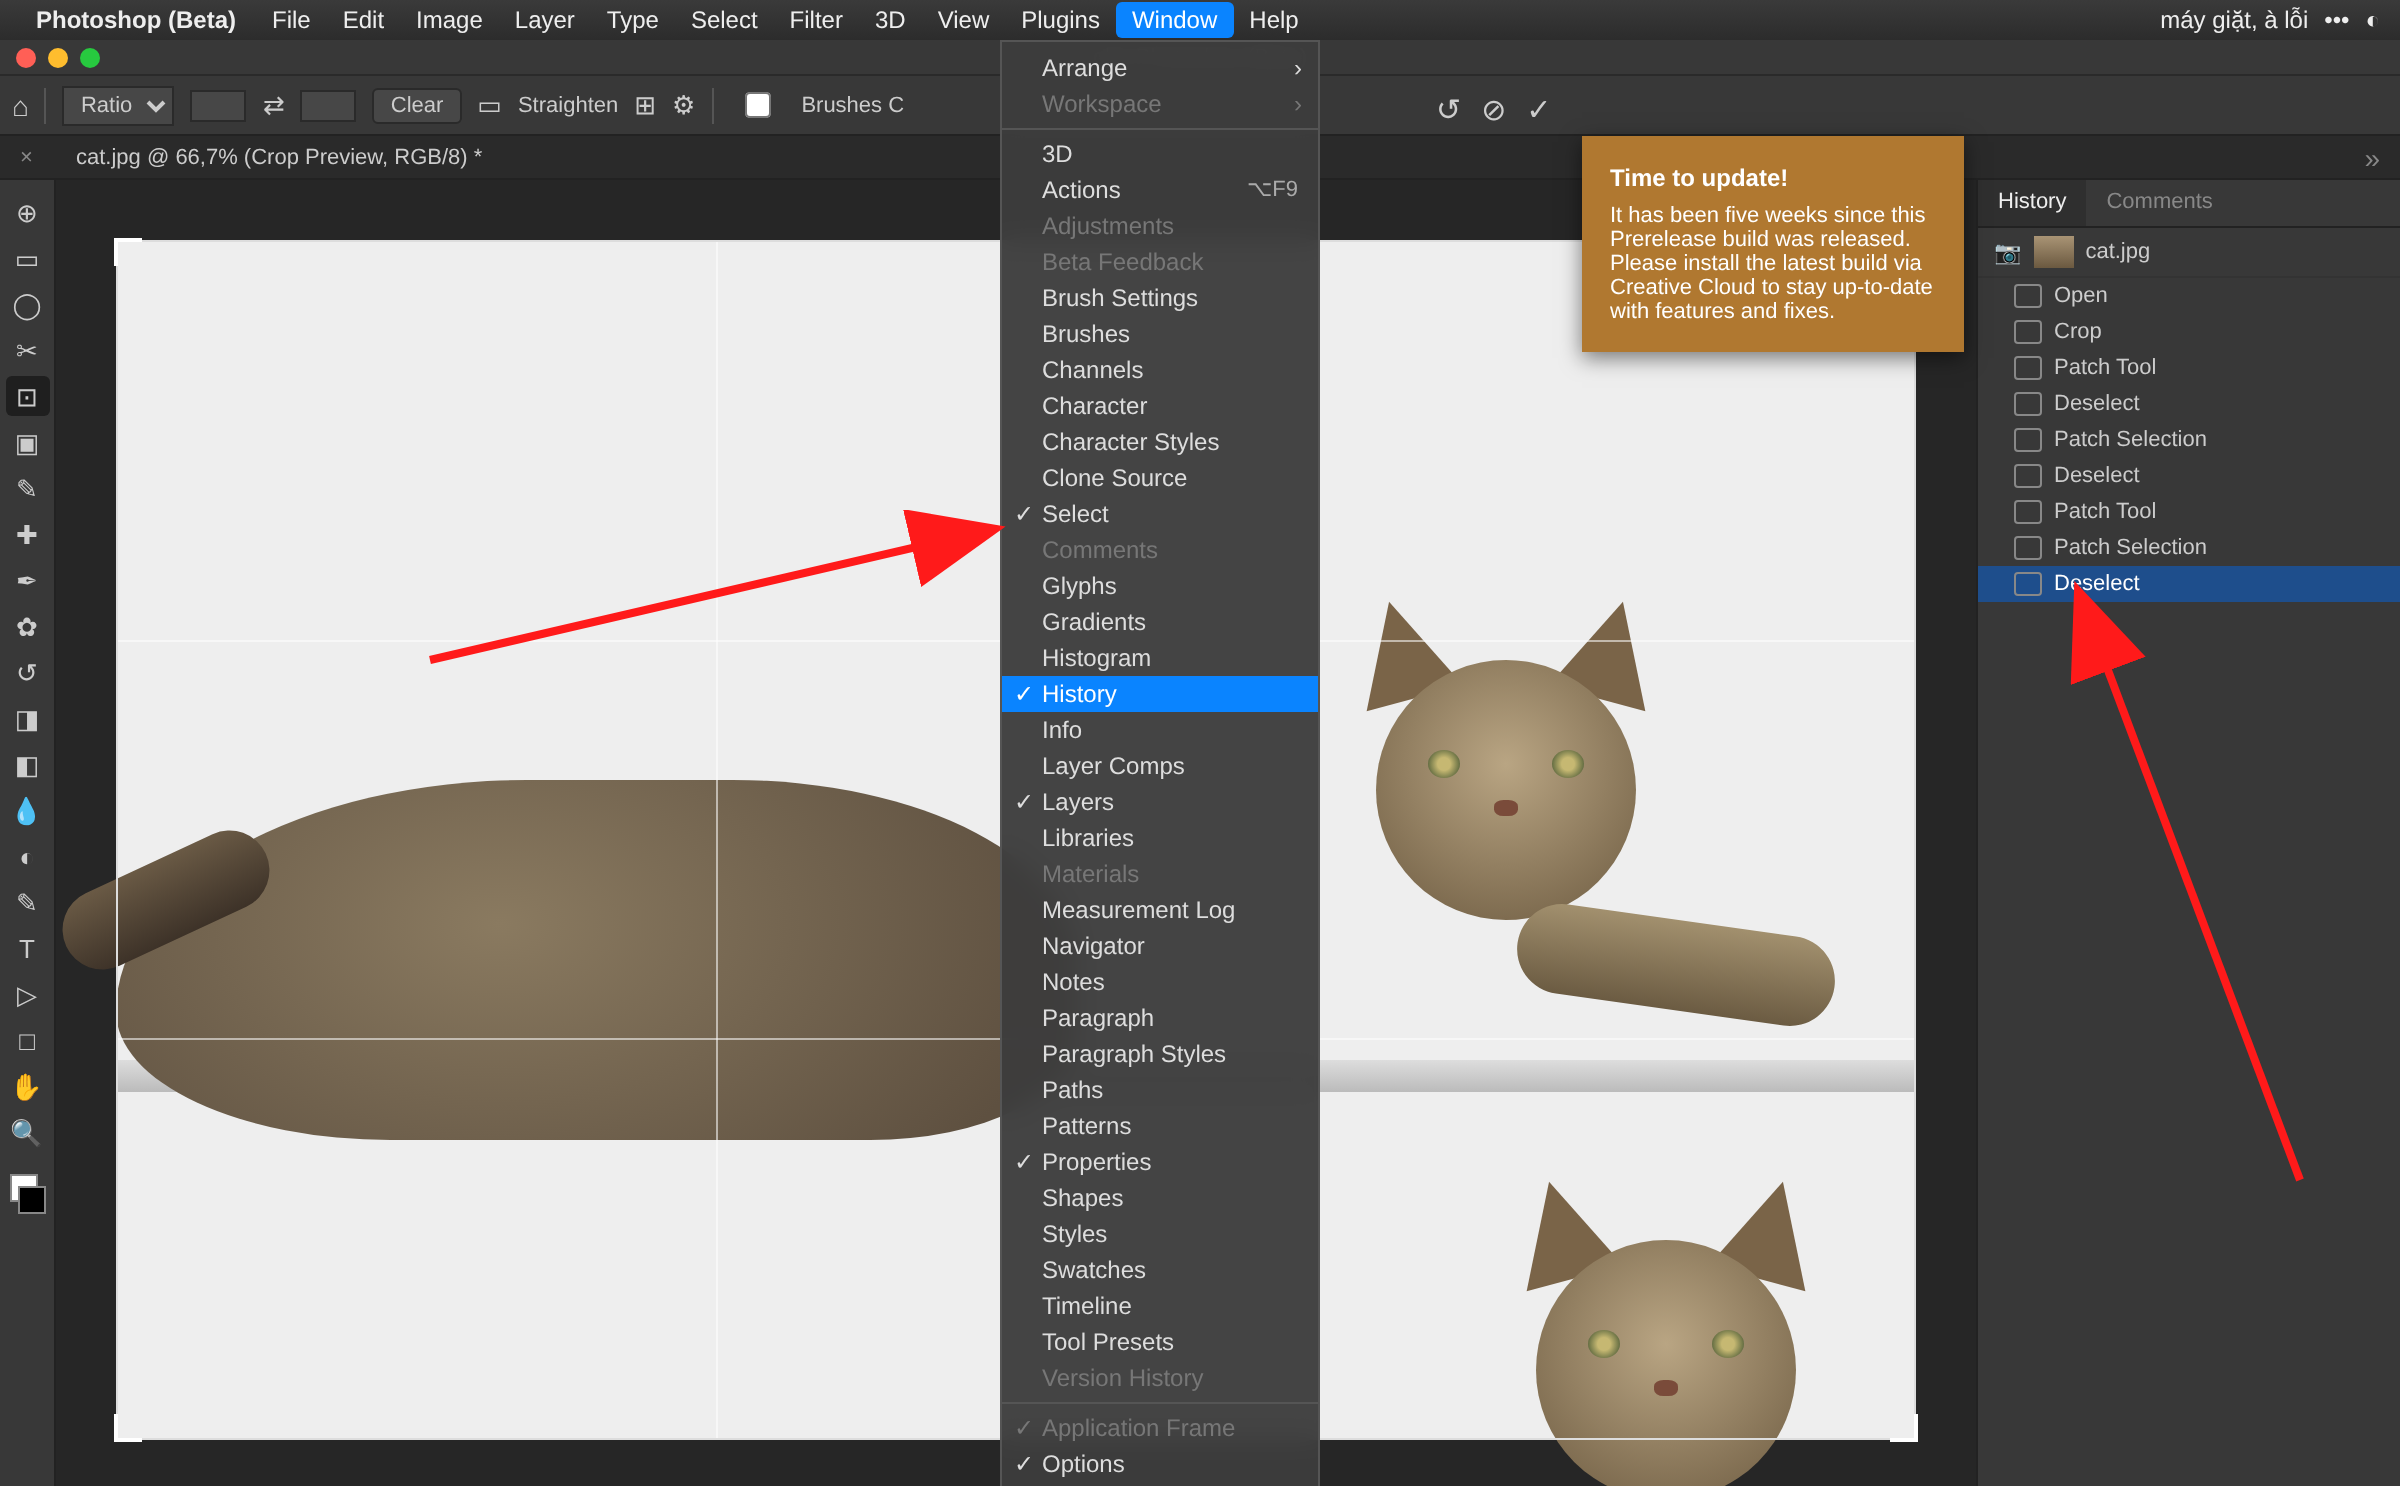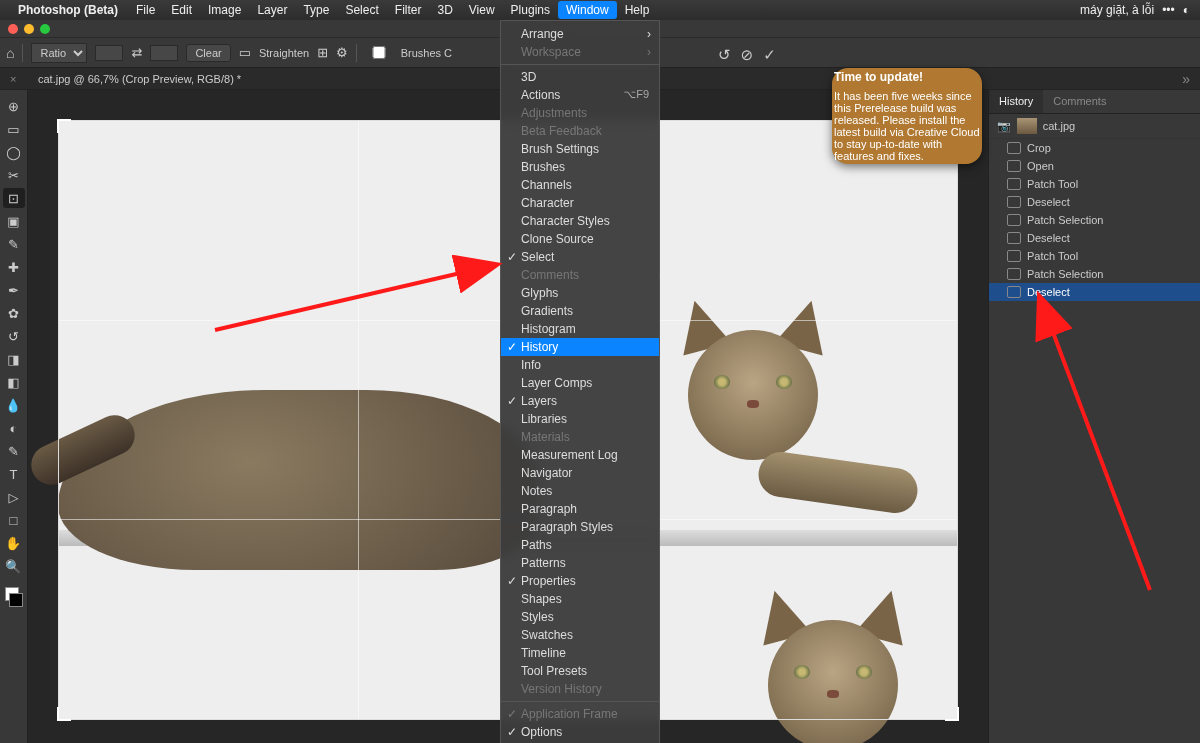--- a/index.html
+++ b/index.html
@@ -90,21 +90,21 @@
 .dropdown{position:absolute;top:20px;left:500px;width:160px;background:rgba(60,60,60,.96);backdrop-filter:blur(6px);border:1px solid #555;border-radius:0 0 6px 6px;padding:4px 0;font-size:12px;color:#ddd;z-index:50}
 .dropdown .mi{padding:2px 20px 2px 20px;position:relative;cursor:default}
 .dropdown .mi.sep{border-top:1px solid #555;margin:3px 0 3px;padding:0;height:0}
 .dropdown .mi.dim{color:#777}
 .dropdown .mi.checked::before{content:"✓";position:absolute;left:6px}
 .dropdown .mi.highlighted{background:#0a84ff;color:#fff}
 .dropdown .mi.sub::after{content:"›";position:absolute;right:8px}
 .dropdown .mi .sc{position:absolute;right:10px;color:#aaa;font-size:11px}
 
 
-.toast{position:absolute;top:68px;right:218px;width:150px;background:#b07830;color:#fff;padding:2px;font-size:11px;border-radius:16px;box-shadow:0 3px 10px rgba(0,0,0,.5);z-index:40}
+.toast{position:absolute;top:68px;right:218px;width:191px;background:#b07830;color:#fff;padding:14px;font-size:11px;border-radius:0;box-shadow:0 3px 10px rgba(0,0,0,.5);z-index:40}
 .toast .ttl{font-weight:600;margin-bottom:6px;font-size:12px}
 .toast .link{text-decoration:underline;margin-top:8px;display:block;color:#fff;font-size:10.5px}
 
 
 .arrow1{position:absolute;z-index:60}
 .arrow2{position:absolute;z-index:60}
 
 
 .ftool{position:absolute;top:46px;left:718px;display:flex;gap:10px;color:#ccc;font-size:15px;z-index:30}
 </style>
@@ -239,25 +239,25 @@
       <div class="ptab">Comments</div>
     </div>
     <div class="hist-thumb">
       <span>📷</span>
       <div class="th"></div>
       <span>cat.jpg</span>
     </div>
     <div class="hist-list" id="histlist">
         <div class="hist-row">
           <div class="hic"></div>
+          <span>Open</span>
+        </div>
+        <div class="hist-row">
+          <div class="hic"></div>
           <span>Crop</span>
-        </div>
-        <div class="hist-row">
-          <div class="hic"></div>
-          <span>Open</span>
         </div>
         <div class="hist-row">
           <div class="hic"></div>
           <span>Patch Tool</span>
         </div>
         <div class="hist-row">
           <div class="hic"></div>
           <span>Deselect</span>
         </div>
         <div class="hist-row">

